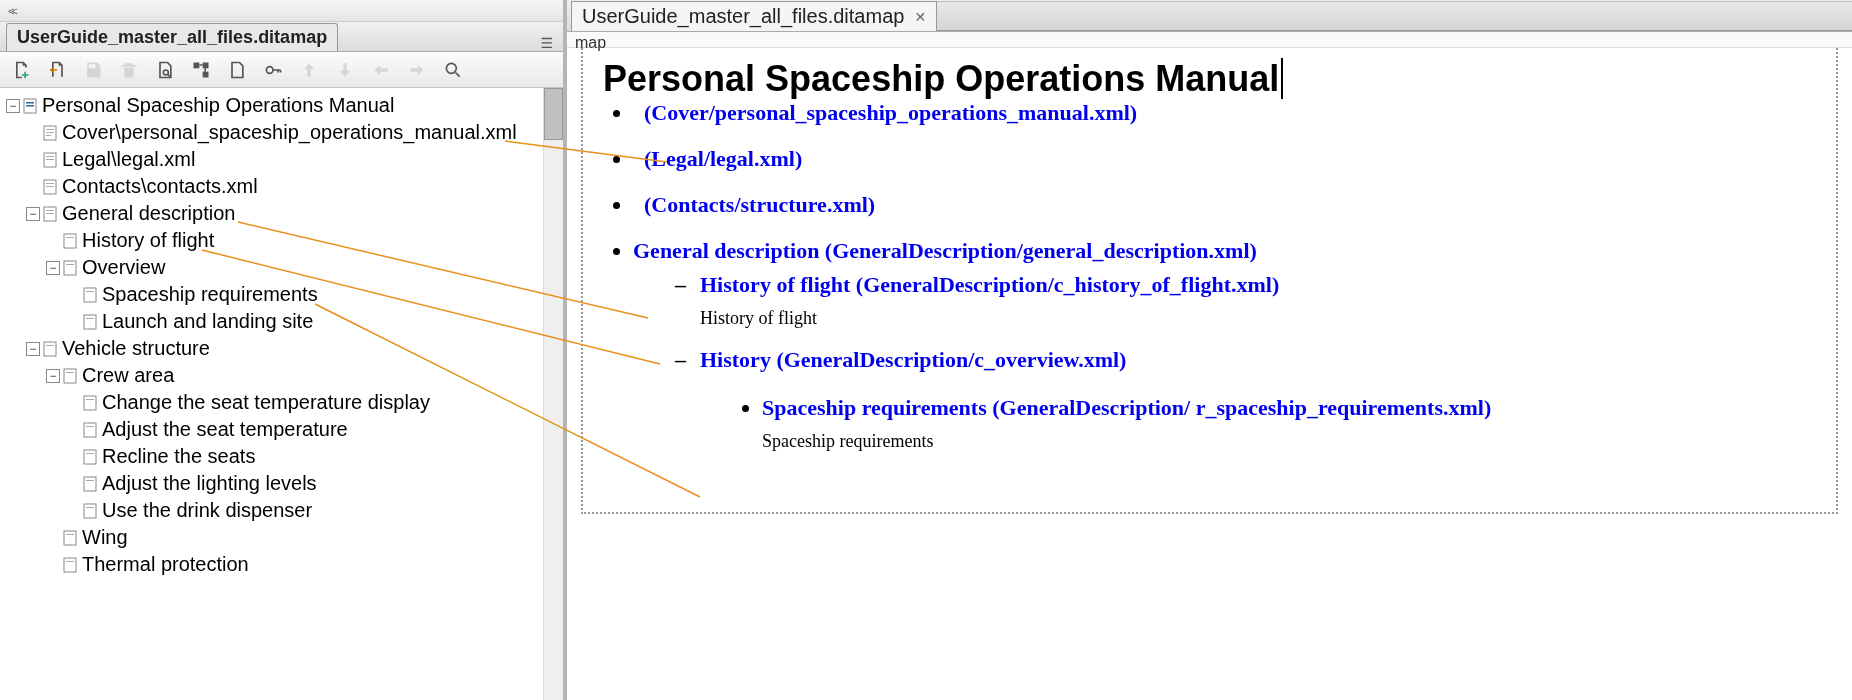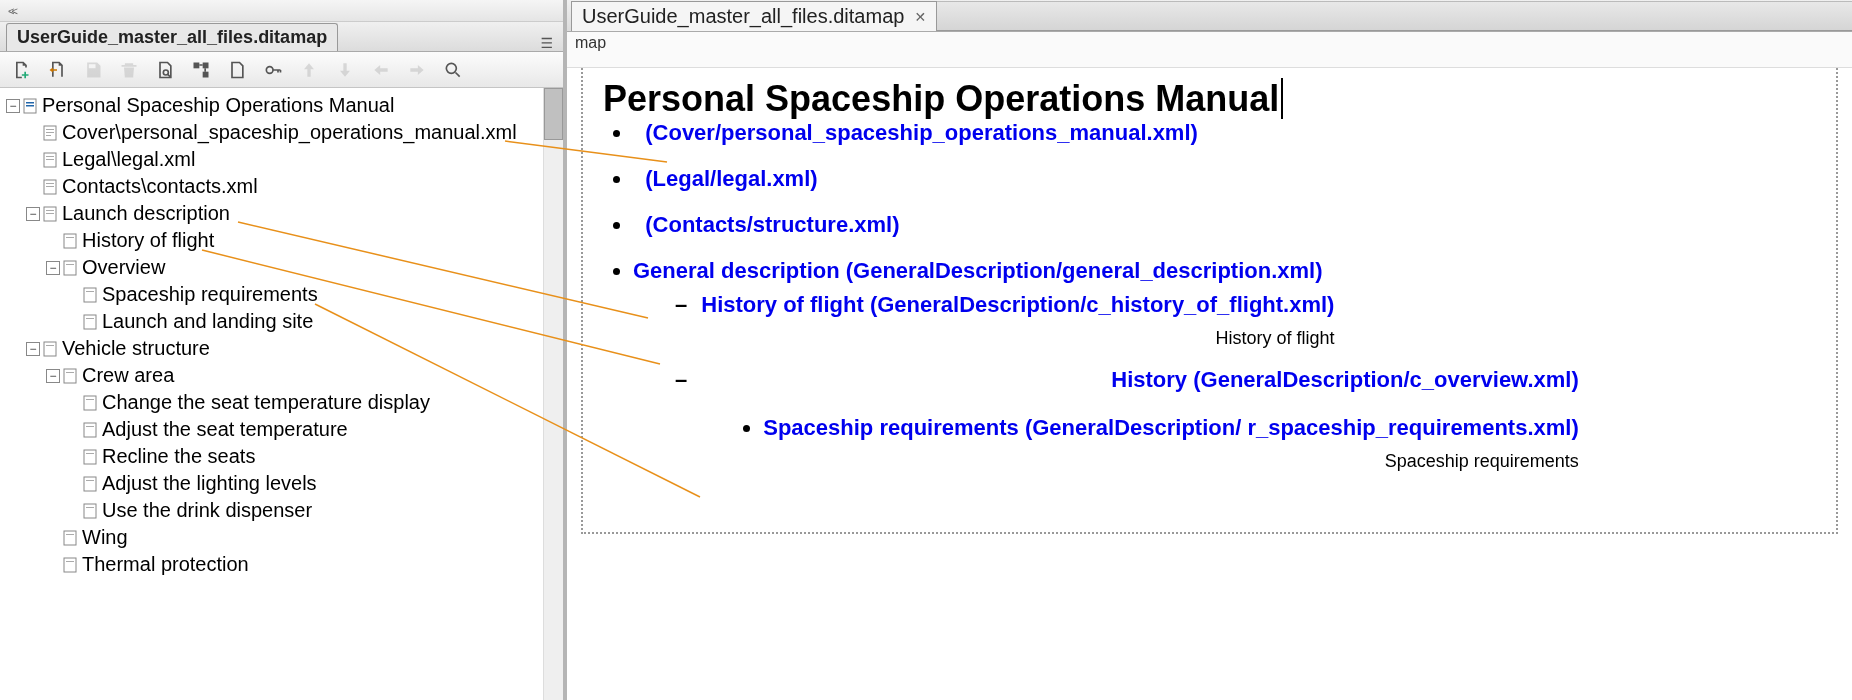--- a/index.html
+++ b/index.html
@@ -32,32 +32,32 @@
 .expander-empty { width: 14px; display: inline-block; margin-right: 2px; }
 .file-icon { width: 16px; height: 16px; display: inline-flex; align-items: center; justify-content: center; margin-right: 4px; }
 .file-icon svg { width: 14px; height: 16px; }
 .tree-label { cursor: pointer; }
 
 .right-tab-row { height: 32px; background: linear-gradient(to bottom, #f0f0f0, #dcdcdc); border-bottom: 1px solid #aaa; display: flex; align-items: flex-end; }
 .right-tab { background: #f5f5f5; border: 1px solid #999; border-bottom: none; padding: 4px 10px; font-size: 20px; color: #222; display: flex; align-items: center; gap: 10px; margin-left: 4px; height: 30px; }
 .right-tab .x { color: #666; cursor: pointer; font-size: 14px; }
 .right-tab-row .rest { flex: 1; background: linear-gradient(to bottom, #e8e8e8, #d5d5d5); height: 30px; border-top: 1px solid #bbb; margin-left: 0; border-bottom: 1px solid #999;}
 
-.breadcrumb { height: 36px; padding: 2px 8px; font-size: 16px; color: #333; border-bottom: 1px solid #ddd; background: #fafafa; }
+.breadcrumb { height: 16px; padding: 2px 8px; font-size: 16px; color: #333; border-bottom: 1px solid #ddd; background: #fafafa; }
 
 .editor { flex: 1; overflow: auto; padding: 0 6px 10px 6px; position: relative; }
 .map-block { border-left: 2px dotted #999; border-right: 2px dotted #999; border-bottom: 2px dotted #999; margin: 0 8px 8px 8px; padding: 10px 20px 20px 20px; }
 .doc-title { font-size: 36px; font-weight: bold; color: #000; margin: 6px 0 20px 0; border-right: 2px solid #000; padding-right: 2px; display: inline; }
 
 .ul0 { list-style: disc; padding-left: 30px; }
 .ul1 { list-style: none; padding-left: 42px; margin-top: 8px; }
 .ul1 > li::before { content: "–"; margin-right: 14px; font-weight: bold; font-size: 22px; color: #000; }
 .ul2 { list-style: disc; padding-left: 62px; margin-top: 22px; }
-.ul0 > li, .ul2 > li { font-size: 22px; font-weight: bold; margin-bottom: 20px; }
-.ul1 > li { font-size: 22px; font-weight: bold; margin-bottom: 18px; display: flex; align-items: flex-start; text-align: right; }
+.ul0 > li, .ul2 > li { font-size: 22px; font-weight: bold; margin-bottom: 20px; font-family: Liberation Serif, serif; }
+.ul1 > li { font-size: 22px; font-weight: bold; margin-bottom: 18px; display: flex; align-items: flex-start; }
 .link-text { color: #0000EE; font-weight: bold; cursor: pointer; }
 .subtext { font-size: 18px; font-weight: normal; color: #000; margin-top: 10px; margin-left: 0; }
 .ul1 .inner { display: inline-block; }
 
 .connector { position: absolute; pointer-events: none; top: 0; left: 0; width: 100%; height: 100%; }
 .connector line { stroke: #E8901A; stroke-width: 1.5; }
 </style>
 </head>
 <body>
 
@@ -202,21 +202,21 @@
       </div>
       <div class="tree-row indent1">
         <span class="expander">−</span>
         <span class="file-icon">
             <svg viewBox="0 0 14 16">
               <rect x="1" y="1" width="12" height="14" fill="#fff" stroke="#888"></rect>
               <rect x="3" y="4" width="8" height="1" fill="#aaa"></rect>
               <rect x="3" y="7" width="8" height="1" fill="#aaa"></rect>
             </svg>
           </span>
-        <span class="tree-label">Launch description</span>
+        <span class="tree-label">General description</span>
       </div>
       <div class="tree-row indent2">
         <span class="expander-empty"></span>
         <span class="file-icon">
             <svg viewBox="0 0 14 16">
               <rect x="1" y="1" width="12" height="14" fill="#fff" stroke="#888"></rect>
               <rect x="3" y="4" width="8" height="1" fill="#aaa"></rect>
             </svg>
           </span>
         <span class="tree-label">History of flight</span>

